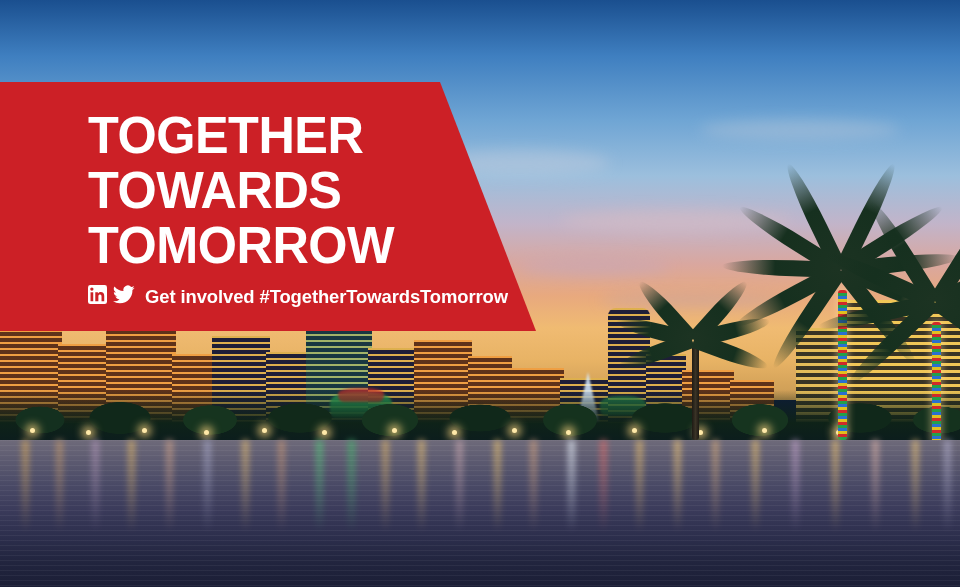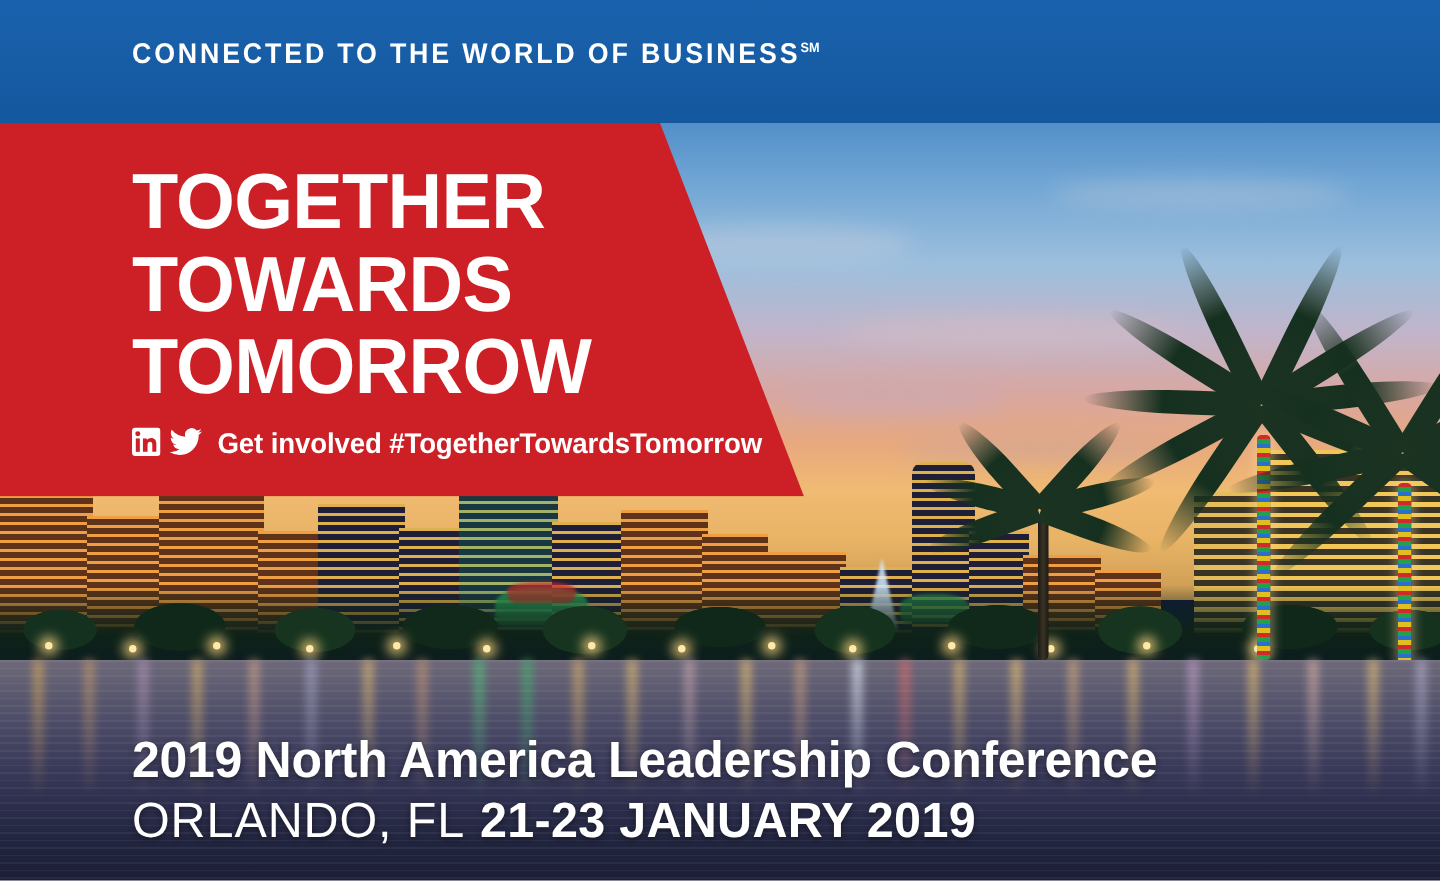--- a/index.html
+++ b/index.html
@@ -440,25 +440,20 @@
       <div class="streak" style="left:752px;background:linear-gradient(to bottom,#dcb66e,rgba(92,72,50,0));"></div>
       <div class="streak" style="left:792px;background:linear-gradient(to bottom,#b89ac2,rgba(70,58,82,0));"></div>
       <div class="streak" style="left:832px;background:linear-gradient(to bottom,#e0b96e,rgba(92,74,50,0));"></div>
       <div class="streak" style="left:872px;background:linear-gradient(to bottom,#cfa9a0,rgba(82,65,62,0));"></div>
       <div class="streak" style="left:912px;background:linear-gradient(to bottom,#dcb874,rgba(92,74,52,0));"></div>
       <div class="streak" style="left:944px;background:linear-gradient(to bottom,#a9a6c4,rgba(64,62,88,0));"></div>
       <div class="water-sheen"></div>
     </div>
   </div>
 
-  <div class="header-bar">
-    <div class="tagline">
-      <span>CONNECTED TO THE WORLD OF BUSINESS</span><sup>SM</sup>
-    </div>
-  </div>
 
   <div class="red-panel">
     <div class="headline">
       <div>TOGETHER</div>
       <div>TOWARDS</div>
       <div>TOMORROW</div>
     </div>
 
     <div class="social-row">
       <span class="icon-li">
@@ -474,20 +469,14 @@
           <path fill="#ffffff" d="M23.6 2.6c-.86.38-1.8.64-2.78.76a4.83 4.83 0 0 0 2.13-2.67 9.7 9.7 0 0 1-3.07 1.17A4.84 4.84 0 0 0 11.5 6.3 13.72 13.72 0 0 1 1.64 1.3a4.84 4.84 0 0 0 1.5 6.45 4.8 4.8 0 0 1-2.2-.6v.06a4.84 4.84 0 0 0 3.88 4.74 4.86 4.86 0 0 1-2.18.08 4.84 4.84 0 0 0 4.52 3.36A9.72 9.72 0 0 1 0 17.4a13.7 13.7 0 0 0 7.42 2.17c8.9 0 13.78-7.38 13.78-13.78l-.02-.63A9.83 9.83 0 0 0 23.6 2.6z"></path>
         </svg>
       </span>
       <span class="involve-text">
         <span>Get involved</span>
         <span>#TogetherTowardsTomorrow</span>
       </span>
     </div>
   </div>
 
-  <div class="title-block">
-    <div class="conf-title">2019 North America Leadership Conference</div>
-    <div class="conf-where">
-      <span class="conf-city">ORLANDO, FL</span><span class="conf-dates">21-23 JANUARY 2019</span>
-    </div>
-  </div>
 
 </div>
 
 </body></html>

